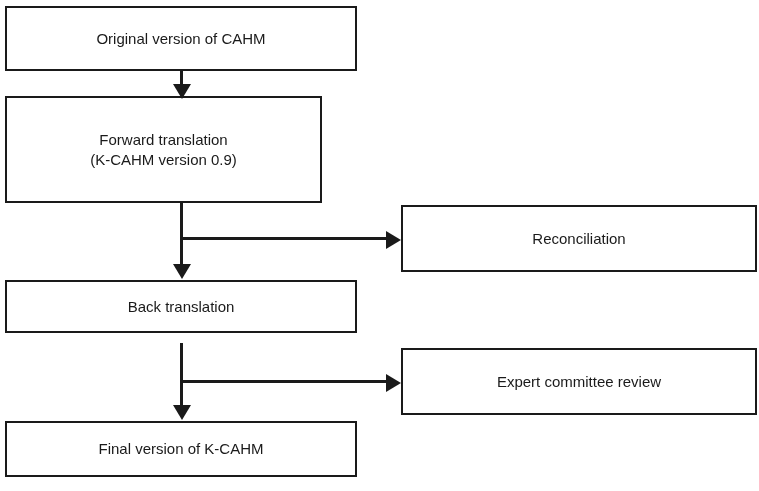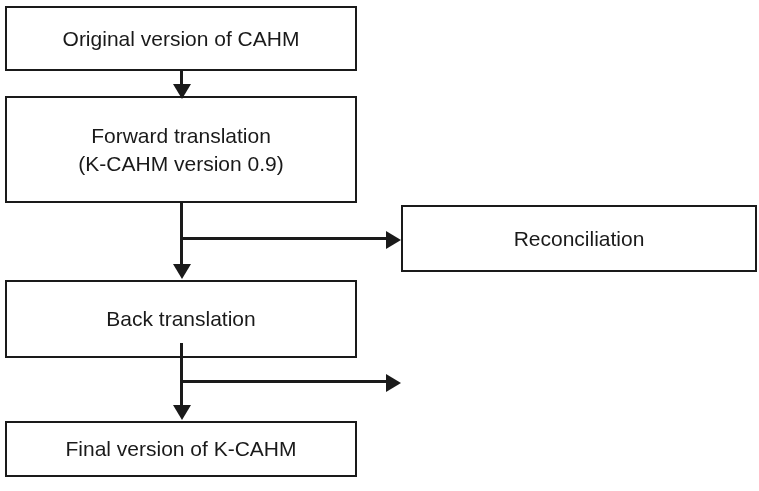--- a/index.html
+++ b/index.html
@@ -21,32 +21,32 @@
     position: absolute;
     box-sizing: border-box;
     border: 2.5px solid #1a1a1a;
     background: #ffffff;
     display: flex;
     flex-direction: column;
     align-items: center;
     justify-content: center;
     color: #1a1a1a;
     font-family: "Liberation Sans", sans-serif;
-    font-size: 21px;
+    font-size: 15px;
     line-height: 1.32;
     text-align: center;
     white-space: nowrap;
   }
   .node-line {
     display: block;
   }
   
   #node-original   { left: 5px;  top: 6px;   width: 352px; height: 65px; }
-  #node-forward    { left: 5px;  top: 96px;  width: 352px; height: 107px; }
-  #node-back       { left: 5px;  top: 280px; width: 352px; height: 78px; }
+  #node-forward    { left: 5px;  top: 96px;  width: 317px; height: 107px; }
+  #node-back       { left: 5px;  top: 280px; width: 352px; height: 53px; }
   #node-final      { left: 5px;  top: 421px; width: 352px; height: 56px; }
   
   #node-reconciliation { left: 401px; top: 205px; width: 356px; height: 67px; }
   #node-expert         { left: 401px; top: 348px; width: 356px; height: 67px; }
 
   
   .vline {
     position: absolute;
     width: 3px;
     background: #1a1a1a;
@@ -89,20 +89,23 @@
   </div>
 
   <div class="node" id="node-reconciliation">
     <span class="node-line">Reconciliation</span>
   </div>
 
   <div class="node" id="node-back">
     <span class="node-line">Back translation</span>
   </div>
 
+  <div class="node" id="node-expert">
+    <span class="node-line">Expert committee review</span>
+  </div>
 
   <div class="node" id="node-final">
     <span class="node-line">Final version of K-CAHM</span>
   </div>
 
   <div class="conn-group">
 
     <div class="vline" style="left:180px; top:71px; height:16px;"></div>
     <div class="arrow-down" style="left:172.5px; top:84px;"></div>
 

